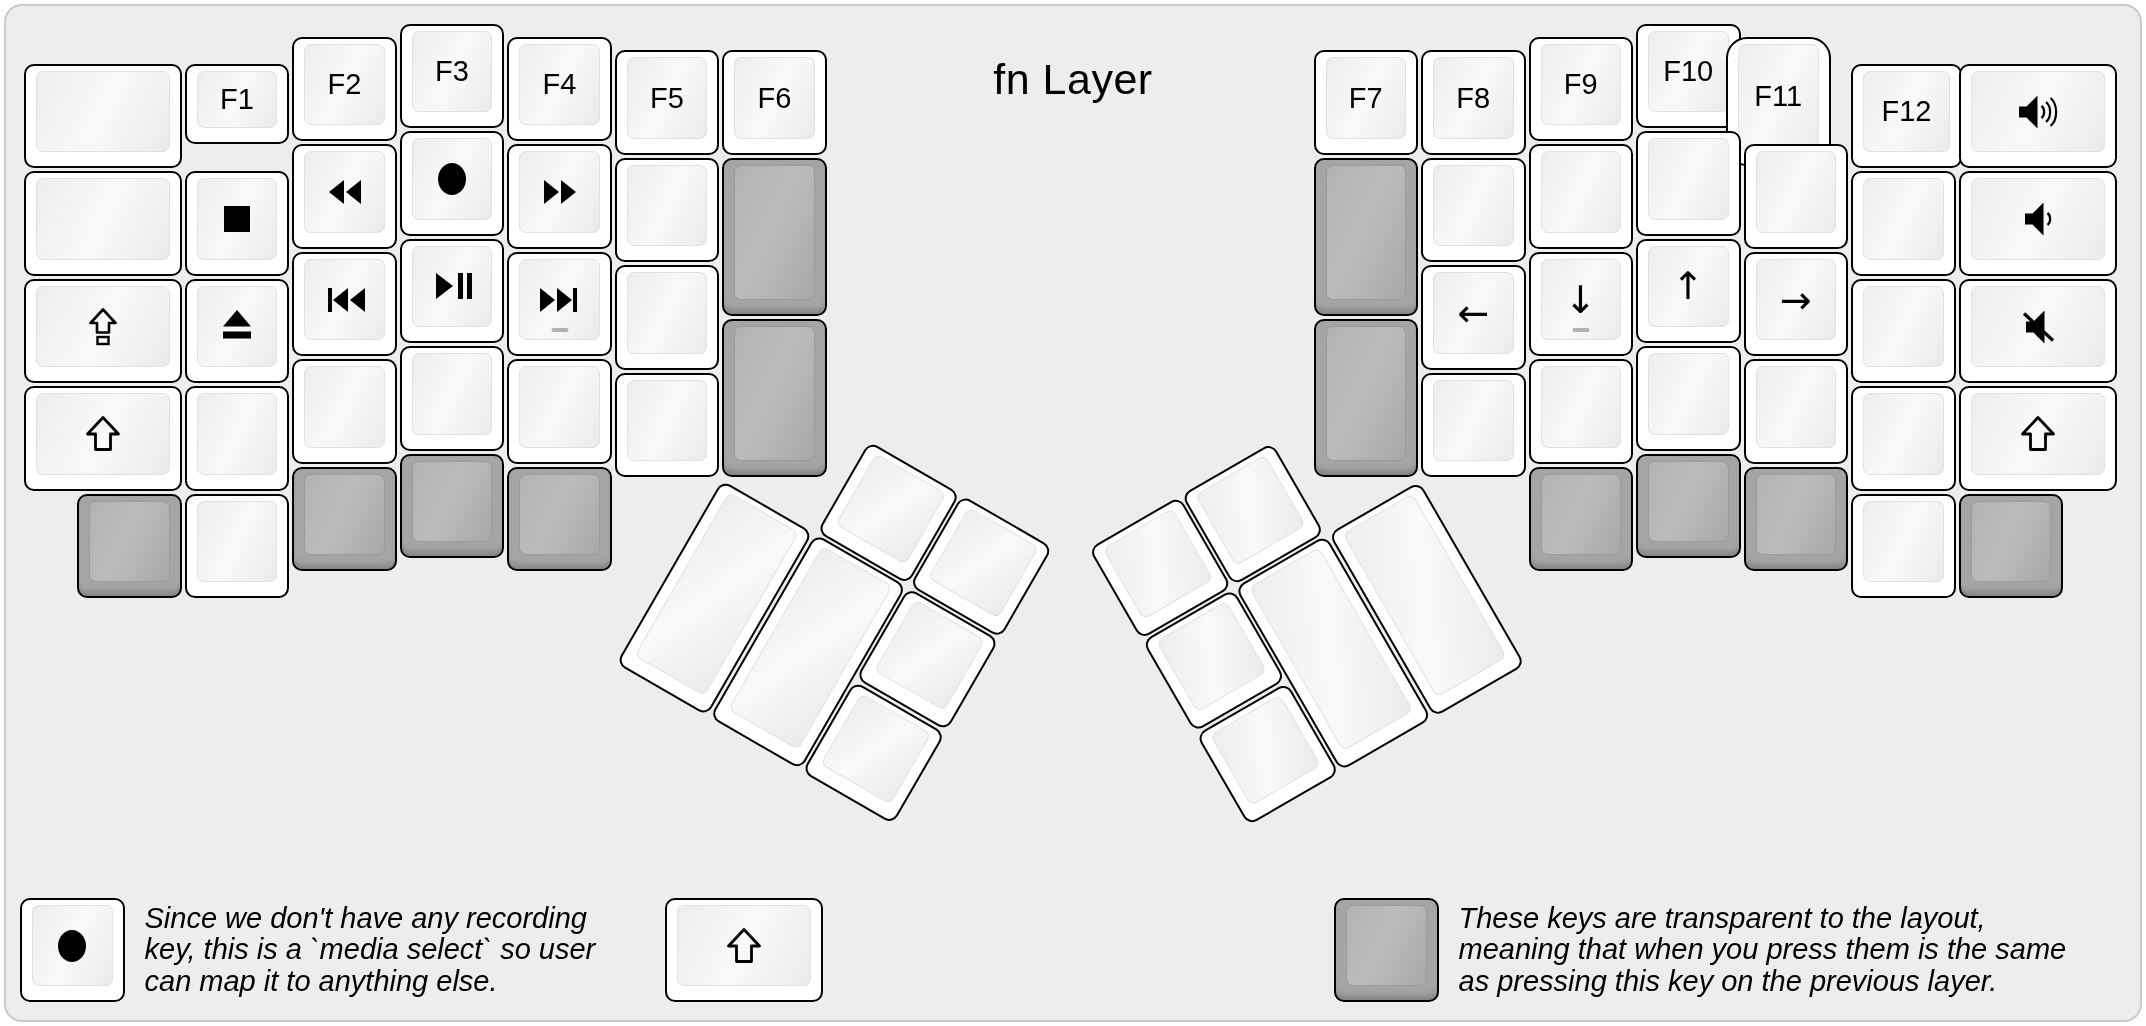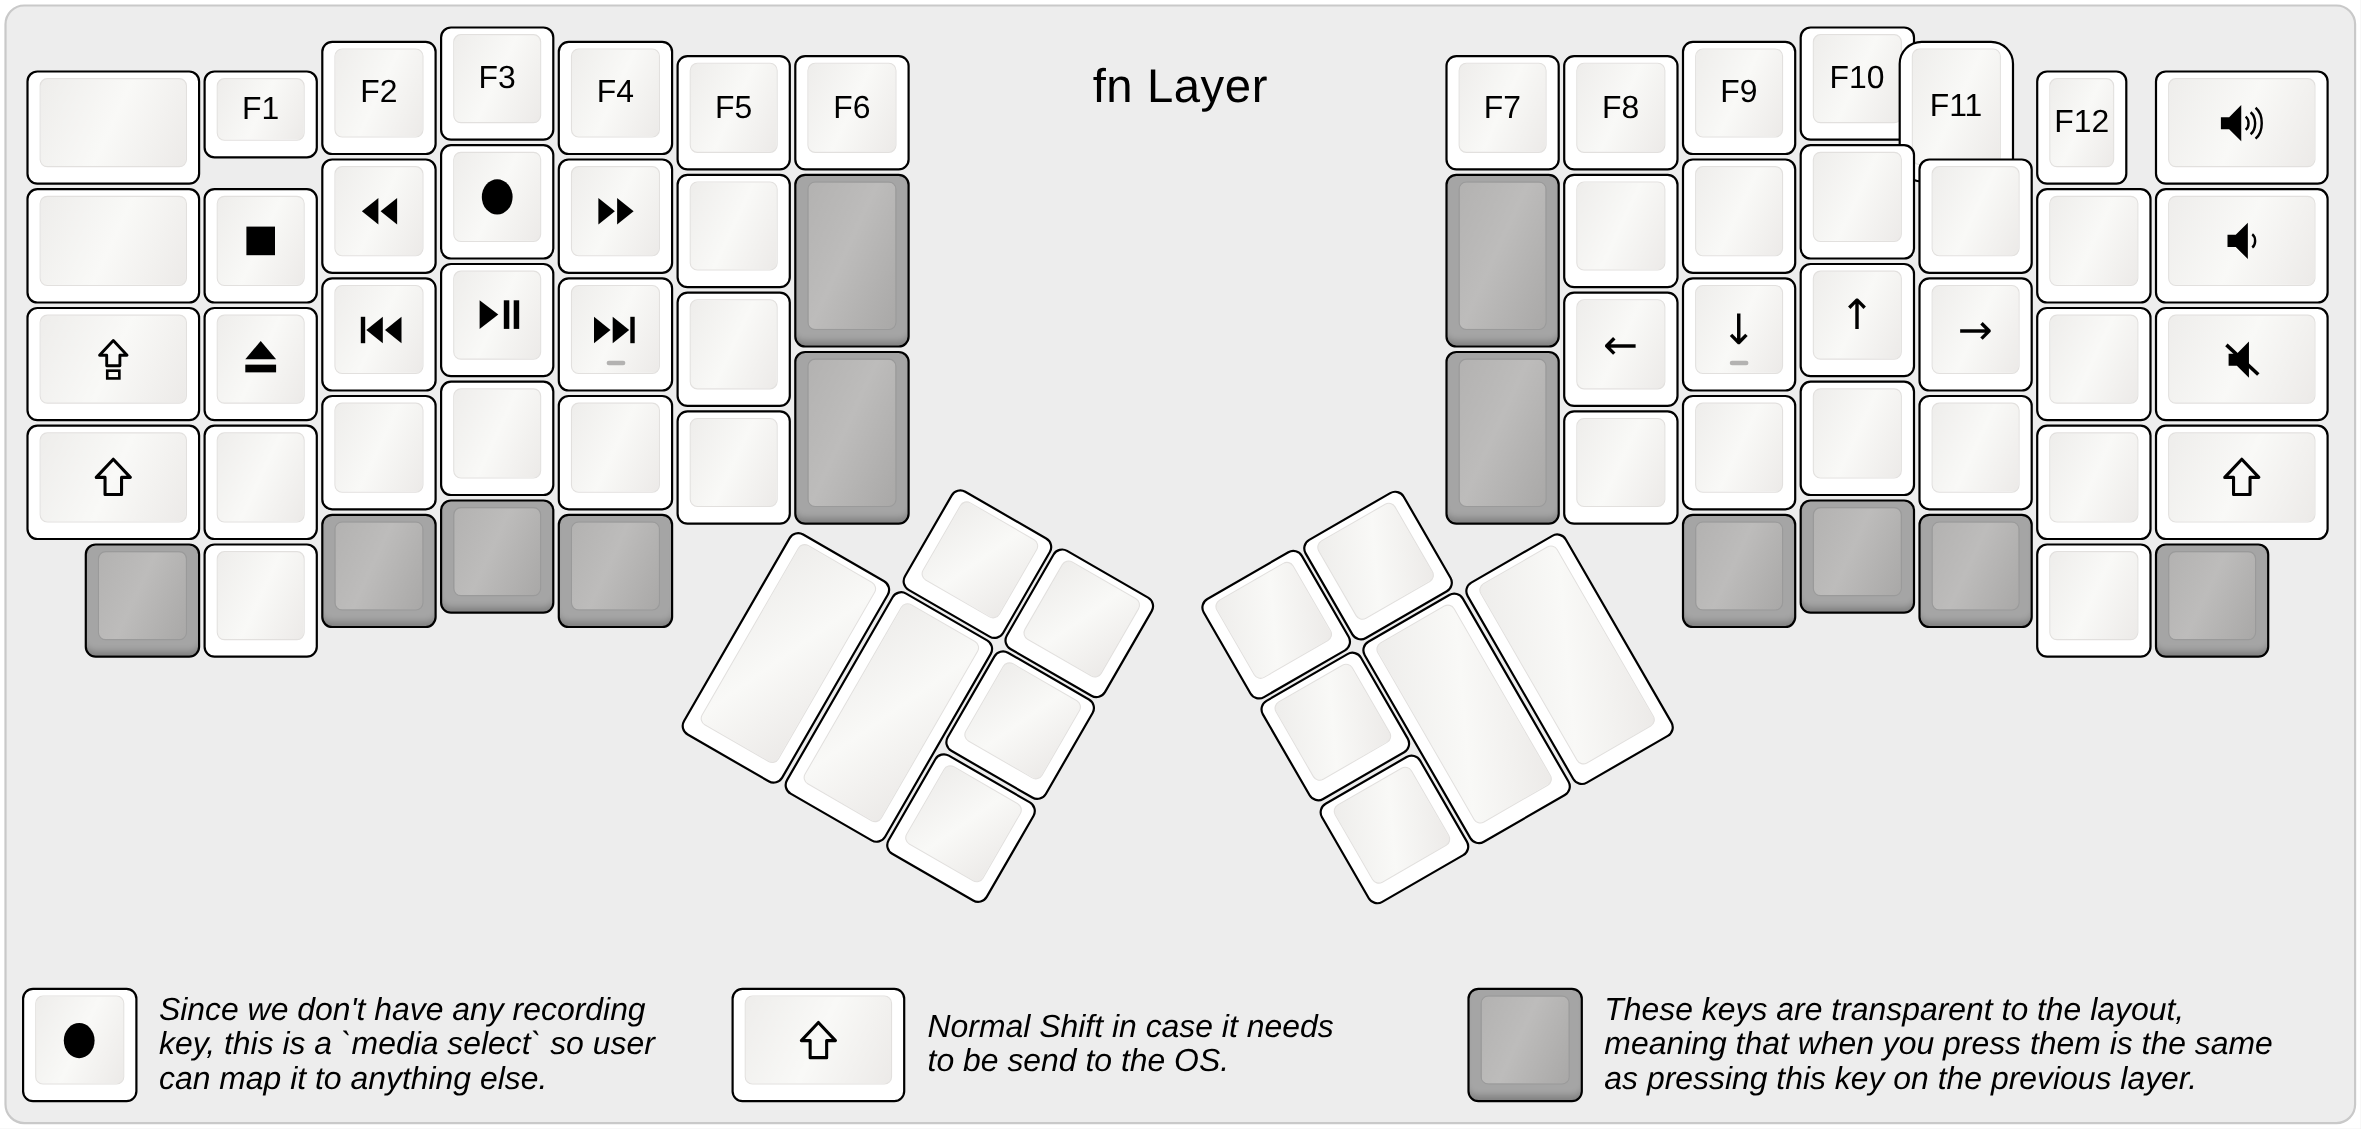--- a/index.html
+++ b/index.html
@@ -298,21 +298,21 @@
     <div class="key white" style="width: 104.5px; height: 104.5px; left: 1636px; top: 23.5px;">
       <div class="top">
         <span class="flabel">F10</span>
       </div>
     </div>
     <div class="key white" style="width: 104.5px; height: 129px; left: 1726px; top: 36.9375px; border-radius: 21px;">
       <div class="top">
         <span class="flabel">F11</span>
       </div>
     </div>
-    <div class="key white" style="width: 83px; height: 104.5px; left: 1851px; top: 63.8125px;">
+    <div class="key white" style="width: 111px; height: 104.5px; left: 1851px; top: 63.8125px;">
       <div class="top">
         <span class="flabel">F12</span>
       </div>
     </div>
     <div class="key white" style="width: 158.25px; height: 104.5px; left: 1958.5px; top: 63.8125px;">
       <div class="top">
         <span class="icon">
           <svg width="50" height="42" viewBox="0 0 50 42">
             <path d="M6 15.5 h7.5 l11 -11 v33 l-11 -11 H6 Z" fill="#000"></path>
             <path d="M28.5 15 c3.5 2.6 3.5 9.4 0 12" fill="none" stroke="#000" stroke-width="2.2"></path>
@@ -450,22 +450,20 @@
       <div class="key white" style="width: 158.25px; height: 104.5px;">
         <div class="top">
           <span class="icon">
             <svg width="44" height="42" viewBox="0 0 44 42">
               <path d="M22 4.5 L37.5 21 H29.5 V36.5 H14.5 V21 H6.5 Z" fill="none" stroke="#000" stroke-width="2.8" stroke-linejoin="round"></path>
             </svg>
           </span>
         </div>
       </div>
     </span>
-  <div class="legend-text">Normal Shift in case it needs
-to be send to the OS.</div>
 </div>
 
 <div class="legend-group" id="legend-group-transparent">
   <span class="legend-key-slot" id="legend-key-2">
       <div class="key gray" style="width: 104.5px; height: 104.5px;">
         <div class="top"></div>
       </div>
     </span>
   <div class="legend-text">These keys are transparent to the layout,
 meaning that when you press them is the same

